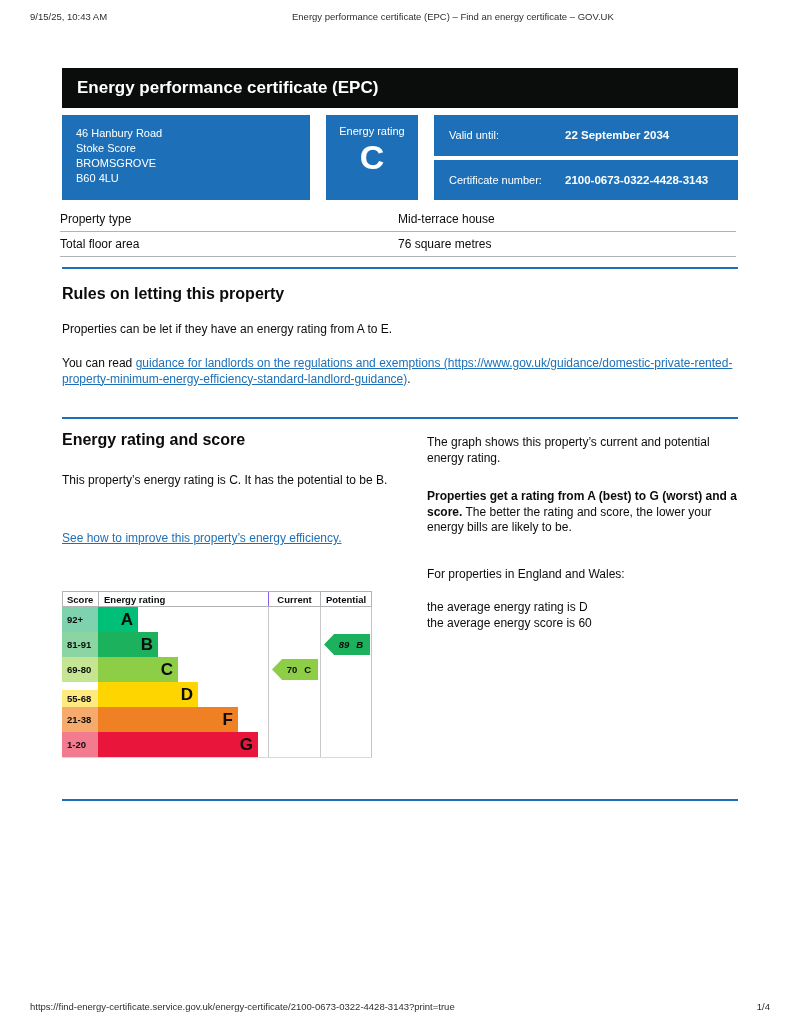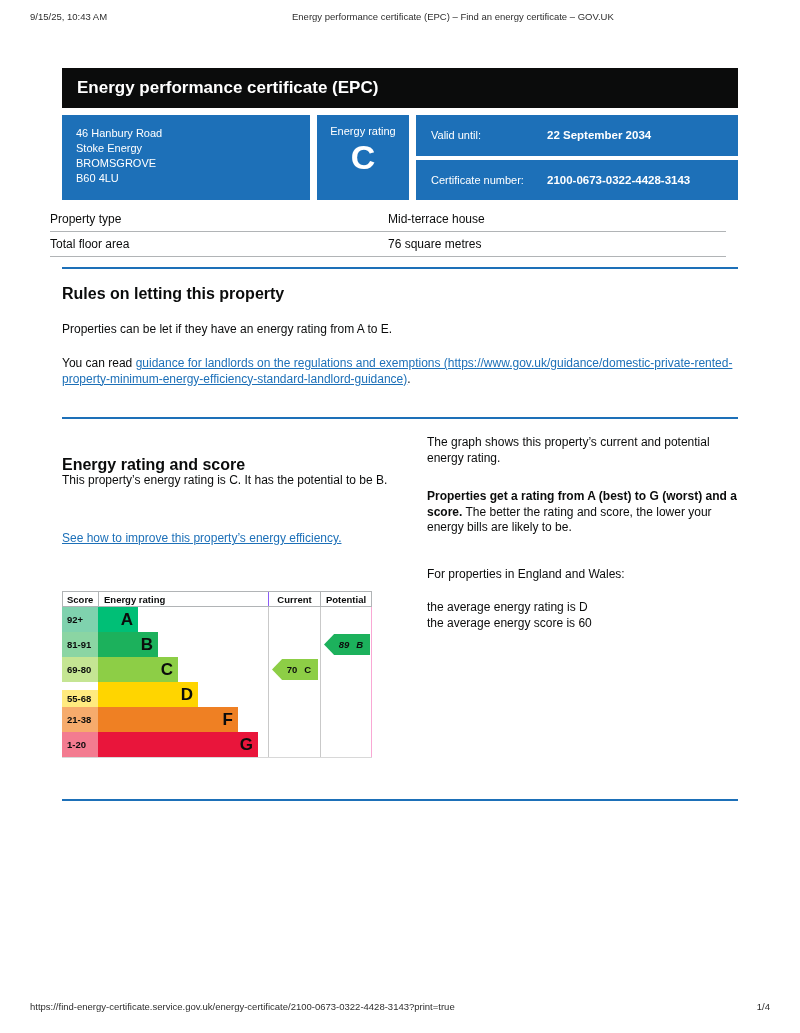--- a/index.html
+++ b/index.html
@@ -13,41 +13,41 @@
   .pm-title { left:292px; top:11px; }
   .pm-url   { left:30px; top:1001px; }
   .pm-page  { right:30px; top:1001px; }
 
   
   .banner { position:absolute; left:62px; top:68px; width:676px; height:40px;
             background:#0b0c0c; display:flex; align-items:center; }
   .banner span { color:#fff; font-weight:bold; font-size:17px; padding-left:15px; }
 
   
-  .cert { position:absolute; left:62px; top:115px; width:676px; height:85px; display:flex; gap:7px; }
+  .cert { position:absolute; left:62px; top:115px; width:676px; height:85px; display:flex; gap:16px; }
   .blue { background:#1d70b8; color:#fff; }
   .address { width:248px; padding:11px 14px; font-size:11px; line-height:15px; }
   .ratingbox { width:92px; display:flex; flex-direction:column; align-items:center; }
   .rating-label { font-size:11px; margin-top:10px; }
   .rating-letter { font-size:34px; font-weight:bold; line-height:1; margin-top:3px; }
   .certmeta { flex:1; display:flex; flex-direction:column; gap:4px; }
   .certmeta .cell { flex:1; display:flex; align-items:center; }
   .certmeta .lbl { font-size:11px; margin-left:15px; width:116px; flex:none; }
   .certmeta .val { font-size:11.5px; font-weight:bold; }
 
   
-  .ptable { position:absolute; left:50px; top:207px; width:676px; font-size:12px; }
+  .ptable { position:absolute; left:60px; top:207px; width:676px; font-size:12px; }
   .ptable .trow { position:relative; height:25px; line-height:25px; border-bottom:1px solid #b1b4b6; }
   .ptable .tval { position:absolute; left:338px; top:0; }
 
   .rule { position:absolute; left:62px; width:676px; height:2px; background:#1d70b8; }
   .rule1 { top:267px; } .rule2 { top:417px; } .rule3 { top:799px; }
 
   .h2 { position:absolute; left:62px; font-size:16px; font-weight:bold;text-align:right; }
-  .h2-letting { top:285px; } .h2-rating { top:456px; }
+  .h2-letting { top:285px; } .h2-rating { top:431px; }
 
   .para { position:absolute; font-size:12px; line-height:15.5px; overflow-wrap:break-word; }
   .p-let1 { left:62px; top:322px; width:676px; }
   .p-let2 { left:62px; top:356px; width:676px; }
   .p-left1 { left:62px; top:473px; width:334px; }
   .p-leftlink { left:62px; top:531px; width:334px; }
   .p-r1 { left:427px; top:435px; width:312px; }
   .p-r2 { left:427px; top:489px; width:312px; }
   .p-r3 { left:427px; top:567px; width:312px; }
   .p-r4 { left:427px; top:600px; width:312px; }
@@ -85,21 +85,21 @@
   <div class="print-meta pm-date">9/15/25, 10:43 AM</div>
   <div class="print-meta pm-title">Energy performance certificate (EPC) – Find an energy certificate – GOV.UK</div>
 
   <div class="banner">
     <span>Energy performance certificate (EPC)</span>
   </div>
 
   <div class="cert">
     <div class="blue address">
       <div>46 Hanbury Road</div>
-      <div>Stoke Energy</div>
+      <div>Stoke Score</div>
       <div>BROMSGROVE</div>
       <div>B60 4LU</div>
     </div>
     <div class="blue ratingbox">
       <div class="rating-label">Energy rating</div>
       <div class="rating-letter">C</div>
     </div>
     <div class="certmeta">
       <div class="blue cell">
         <span class="lbl">Valid until:</span>

